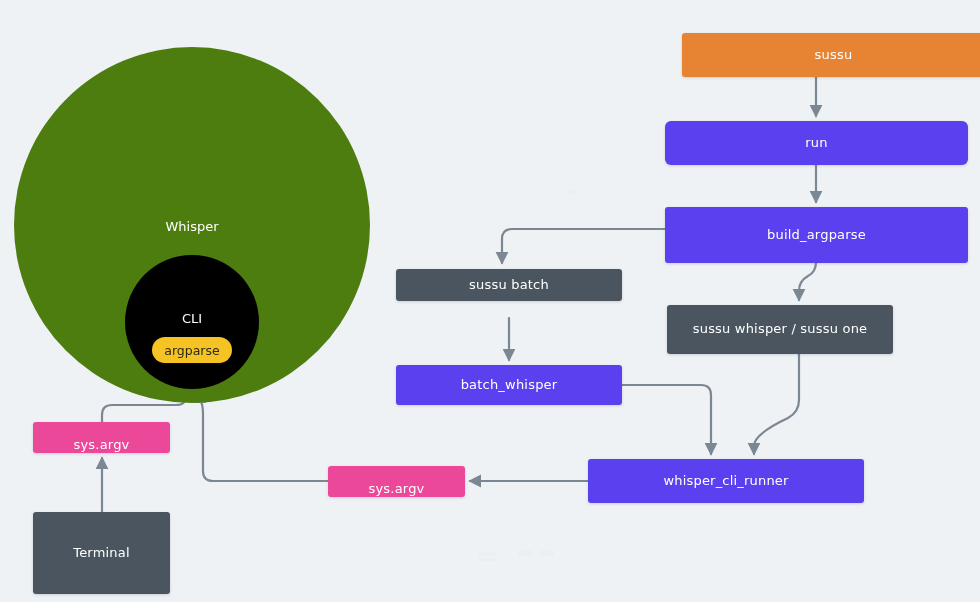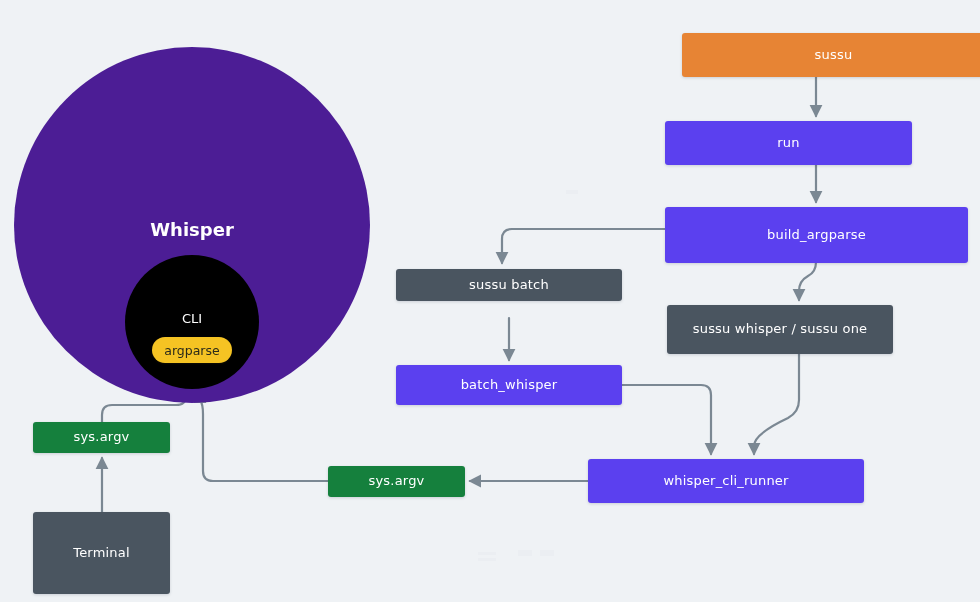--- a/index.html
+++ b/index.html
@@ -35,34 +35,33 @@
     border-radius: 3px;
     color: #ffffff;
     font-size: 13px;
     letter-spacing: .2px;
     box-shadow: 0 1px 3px rgba(40,50,70,.18);
     line-height: 1.15;
   }
   .node.orange  { background: #e78434; }
   .node.purple  { background: #5b40ef; }
   .node.slate   { background: #4a5560; }
-  .node.magenta { background: #15803d; }
+  .node.magenta { background: #ec4899; align-items: flex-end; }
 
   .circle {
     position: absolute;
     border-radius: 50%;
     display: flex;
     align-items: flex-start;
     justify-content: center;
     color: #ffffff;
   }
   .circle-teal {
-    background: #4c1d95;
-    font-size: 18px;
-    font-weight: bold;
+    background: #4d7c0f;
+    font-size: 13px;
   }
   .circle-purple {
     background: #000000;
     font-size: 13px;
   }
   .circle-label {
     position: absolute;
     white-space: nowrap;
   }
   .pill {
@@ -134,21 +133,21 @@
   <div class="circle circle-purple" style="left:125px;top:255px;width:134px;height:134px;">
     <span class="circle-label" style="left:50%;transform:translateX(-50%);top:56px;">CLI</span>
   </div>
 
   <div class="pill" style="left:152px;top:337px;width:80px;height:26px;">argparse</div>
 
   <div class="node orange" style="left:682px;top:33px;width:303px;height:44px;">
     <span>sussu</span>
   </div>
 
-  <div class="node purple" style="left:665px;top:121px;width:247px;height:44px;">
+  <div class="node purple" style="left:665px;top:121px;width:303px;height:44px;border-radius:6px;">
     <span>run</span>
   </div>
 
   <div class="node purple" style="left:665px;top:207px;width:303px;height:56px;">
     <span>build_argparse</span>
   </div>
 
   <div class="node slate" style="left:396px;top:269px;width:226px;height:32px;align-items:center;">
     <span>sussu batch</span>
   </div>

